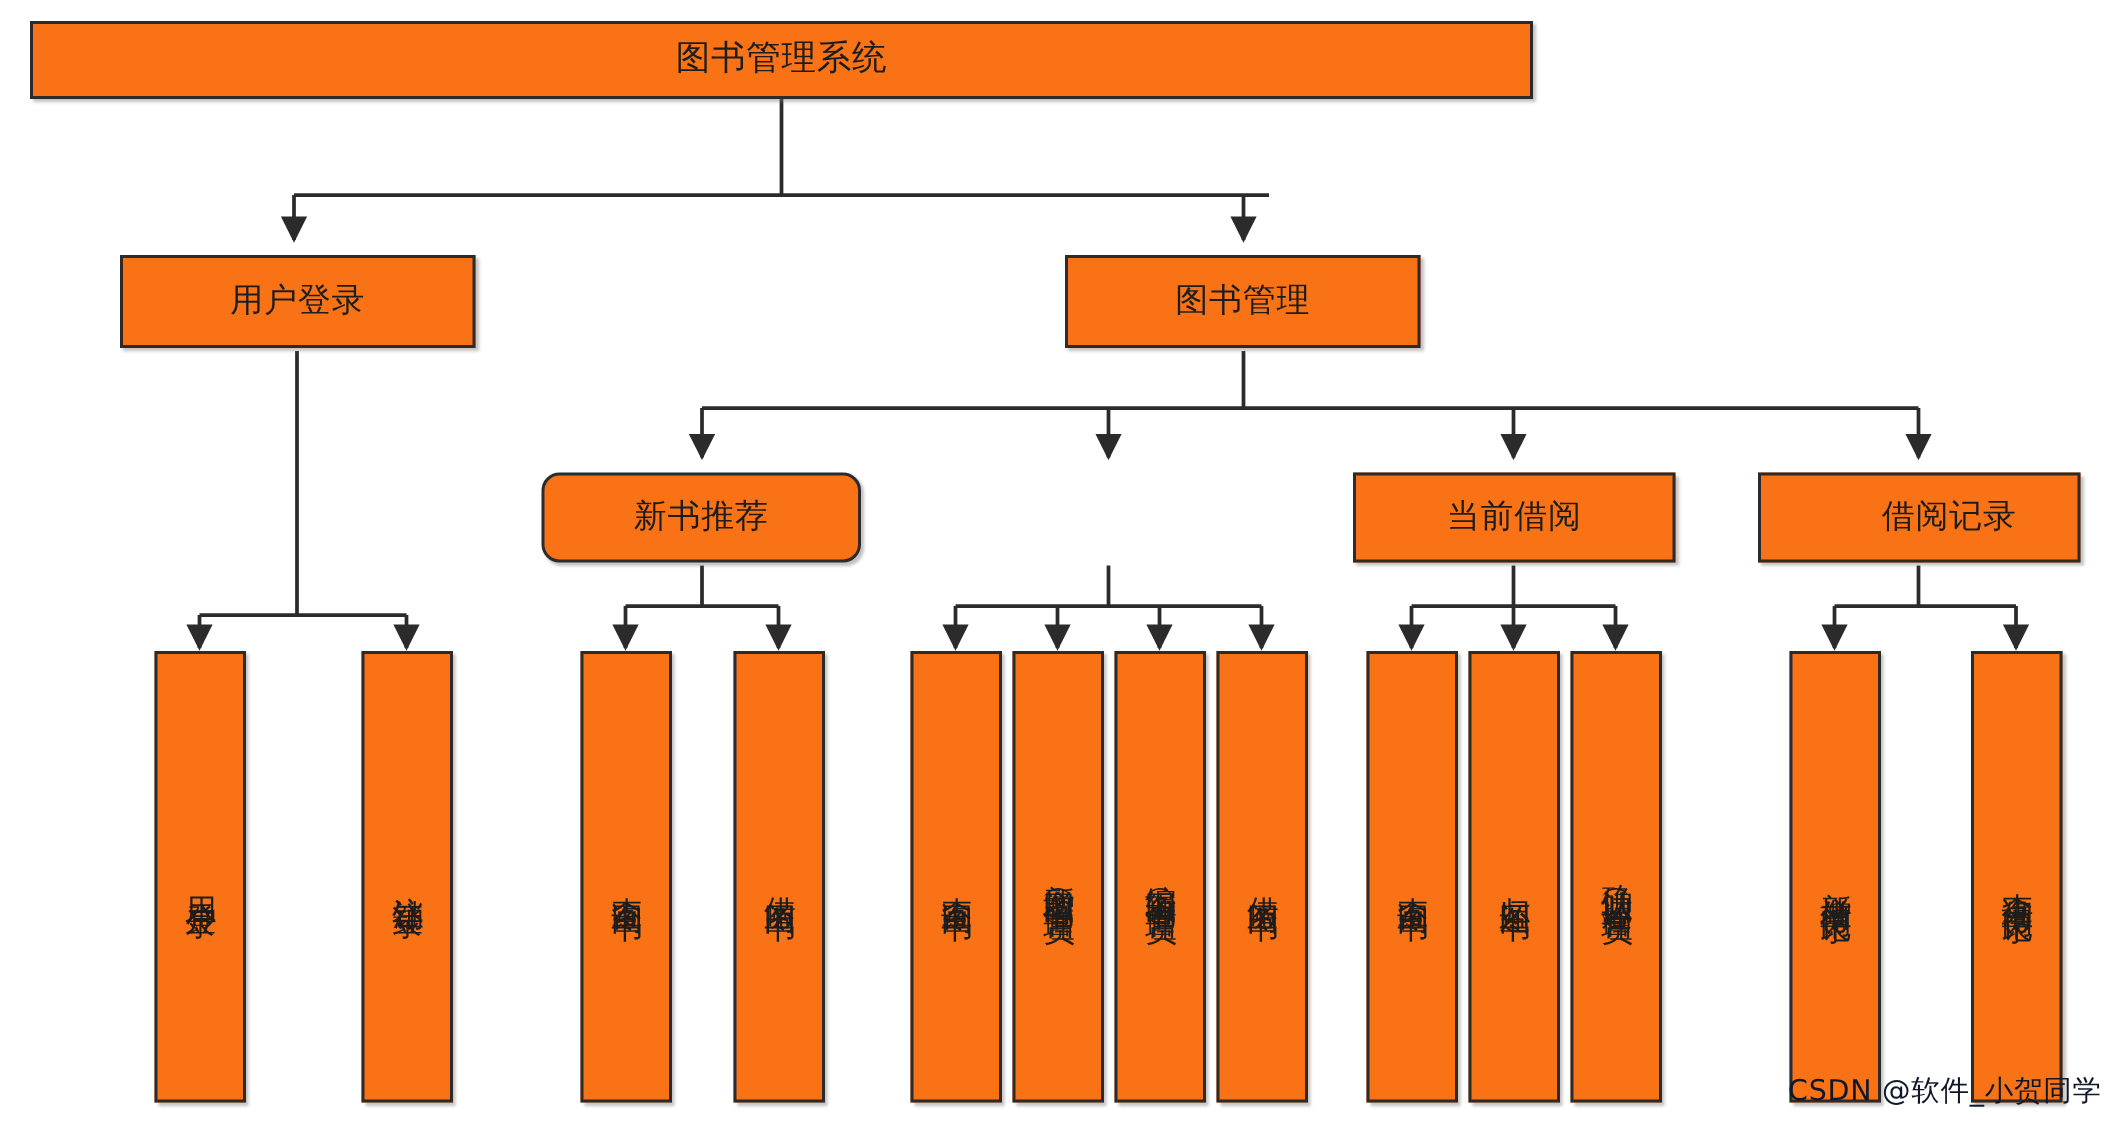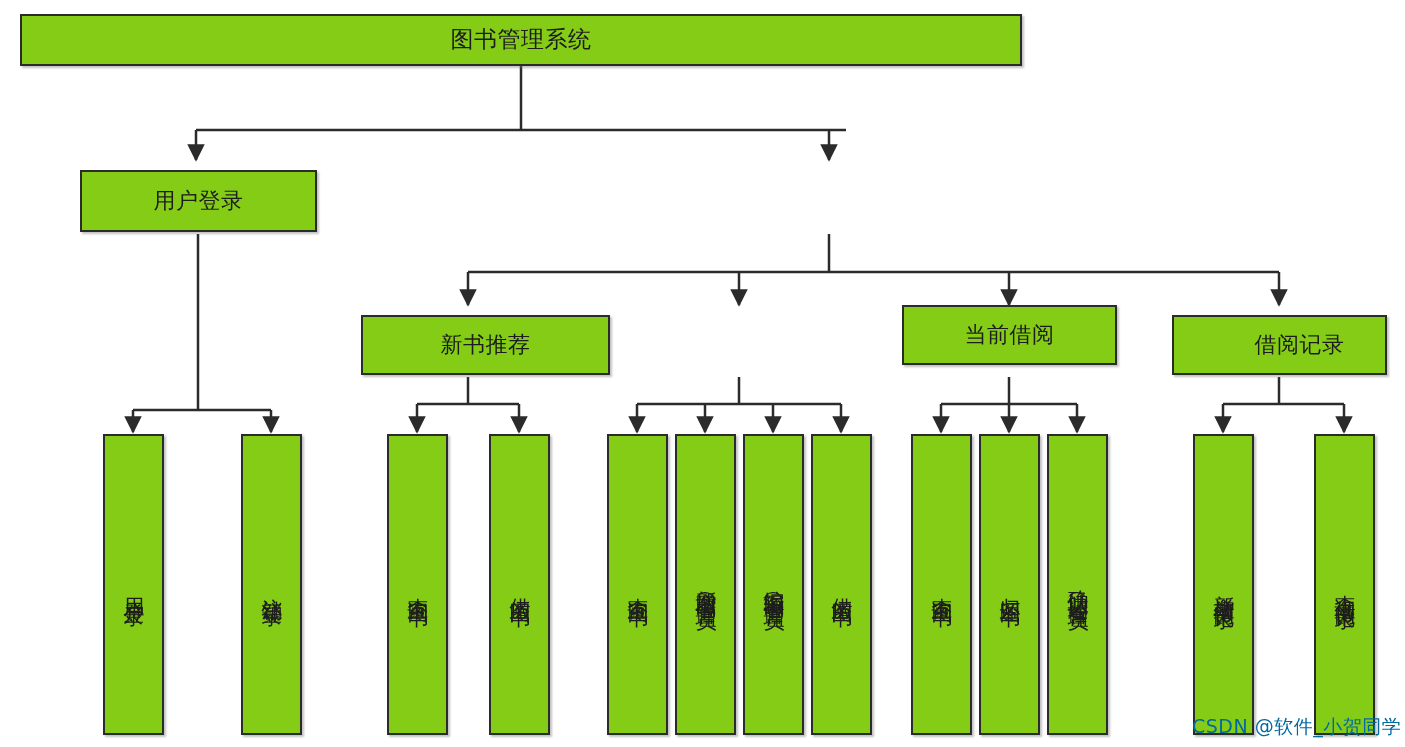--- a/index.html
+++ b/index.html
@@ -21,21 +21,21 @@
     left: 0;
     top: 0;
     width: 1405px;
     height: 747px;
     pointer-events: none;
   }
   .node {
     position: absolute;
     box-sizing: border-box;
     border: 2.5px solid #2b2b2b;
-    background: #84cc16;
+    background: #f97316;
     display: flex;
     align-items: center;
     justify-content: center;
     box-shadow: 2px 2px 2px rgba(120,120,120,0.45);
   }
   .node .label {
     color: #1d1d1d;
     line-height: 1.18;
     letter-spacing: 0.5px;
     white-space: nowrap;
@@ -55,21 +55,21 @@
   .node.vert .label {
     font-size: 21px;
     writing-mode: vertical-rl;
     text-orientation: upright;
     letter-spacing: 3px;
     line-height: 1;
     max-height: 100%;
   }
   .watermark {
     position: absolute;
-    color: #0369a1;
+    color: #0f172a;
     font-size: 19px;
     letter-spacing: 0.5px;
     white-space: nowrap;
     font-family: "DejaVu Sans", "Liberation Sans", sans-serif;
   }
 </style>
 </head>
 <body>
 
 <div id="canvas">
@@ -124,25 +124,28 @@
     </g>
   </svg>
 
   <div class="node horiz root" style="left:20px; top:14px; width:1002px; height:52px;">
     <span class="label">图书管理系统</span>
   </div>
 
   <div class="node horiz" style="left:80px; top:170px; width:237px; height:62px;">
     <span class="label">用户登录</span>
   </div>
+  <div class="node horiz" style="left:710px; top:170px; width:237px; height:62px;">
+    <span class="label">图书管理</span>
+  </div>
 
-  <div class="node horiz" style="left:361px; top:315px; width:249px; height:60px;">
+  <div class="node horiz" style="left:361px; top:315px; width:213px; height:60px;border-radius:12px;">
     <span class="label">新书推荐</span>
   </div>
-  <div class="node horiz" style="left:902px; top:305px; width:215px; height:60px;">
+  <div class="node horiz" style="left:902px; top:315px; width:215px; height:60px;">
     <span class="label">当前借阅</span>
   </div>
   <div class="node horiz" style="left:1172px; top:315px; width:215px; height:60px;padding-left:40px;">
     <span class="label">借阅记录</span>
   </div>
 
   <div class="node vert" style="left:103px; top:434px; width:61px; height:301px;">
     <span class="label">用户登录</span>
   </div>
   <div class="node vert" style="left:241px; top:434px; width:61px; height:301px;">

